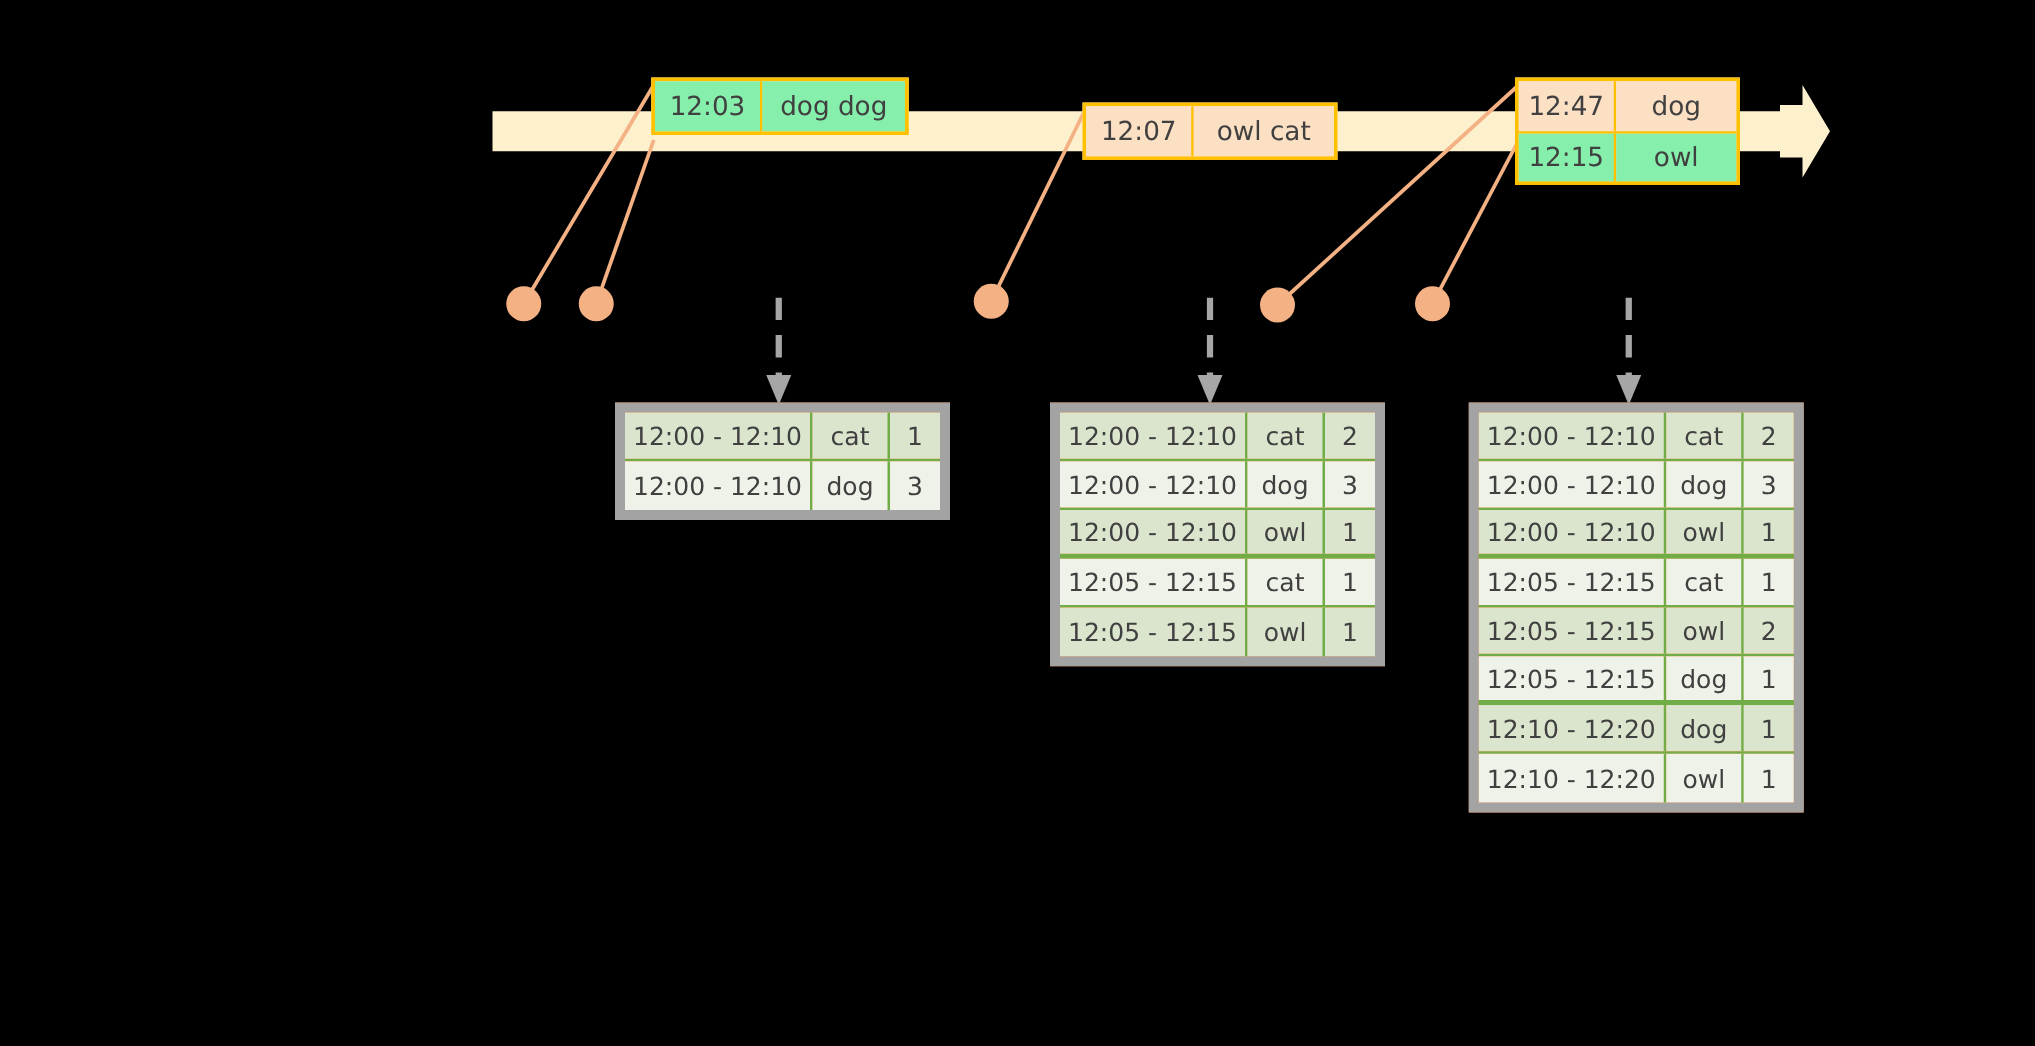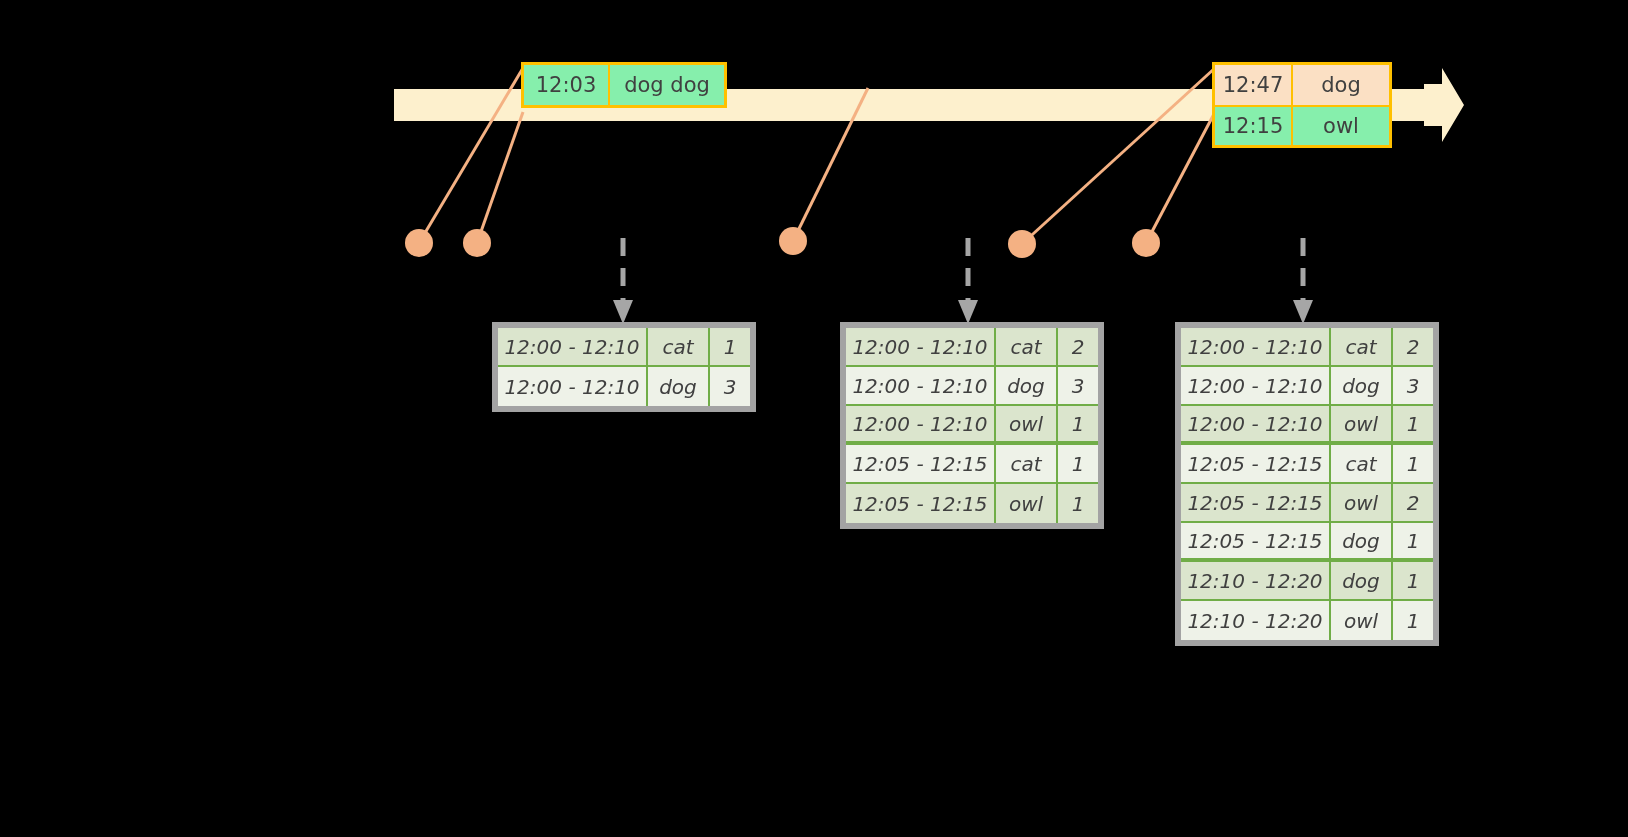--- a/index.html
+++ b/index.html
@@ -74,23 +74,22 @@
 
   
   .dashed-arrow {
     position: absolute;
     width: 24px; height: 88px;
   }
 
   
   .result-table {
     position: absolute;
-    border: 6px solid #a3a3a3;
+    border: 8px solid #a3a3a3;
     background: #f97316;
-    font-style: italic;
   }
   .res-row {
     display: flex;
     height: 39px;
     border-bottom: 2px solid #70ad47;
   }
   .res-row:last-child { border-bottom: none; }
   .res-row.group-end { border-bottom: 4px solid #70ad47; }
   .res-cell {
     display: flex;
@@ -142,20 +141,26 @@
     </g>
   </svg>
 
   <div class="event-box" id="event-box-1">
     <div class="event-row">
       <div class="event-cell time ev-shade-b">12:03</div>
       <div class="event-cell val ev-shade-b">dog dog</div>
     </div>
   </div>
 
+  <div class="event-box" id="event-box-2">
+    <div class="event-row">
+      <div class="event-cell time ev-shade-a">12:07</div>
+      <div class="event-cell val ev-shade-a">owl cat</div>
+    </div>
+  </div>
 
   <div class="event-box" id="event-box-3">
     <div class="event-row">
       <div class="event-cell time ev-shade-a">12:47</div>
       <div class="event-cell val ev-shade-a">dog</div>
     </div>
     <div class="event-row">
       <div class="event-cell time ev-shade-b">12:15</div>
       <div class="event-cell val ev-shade-b">owl</div>
     </div>

